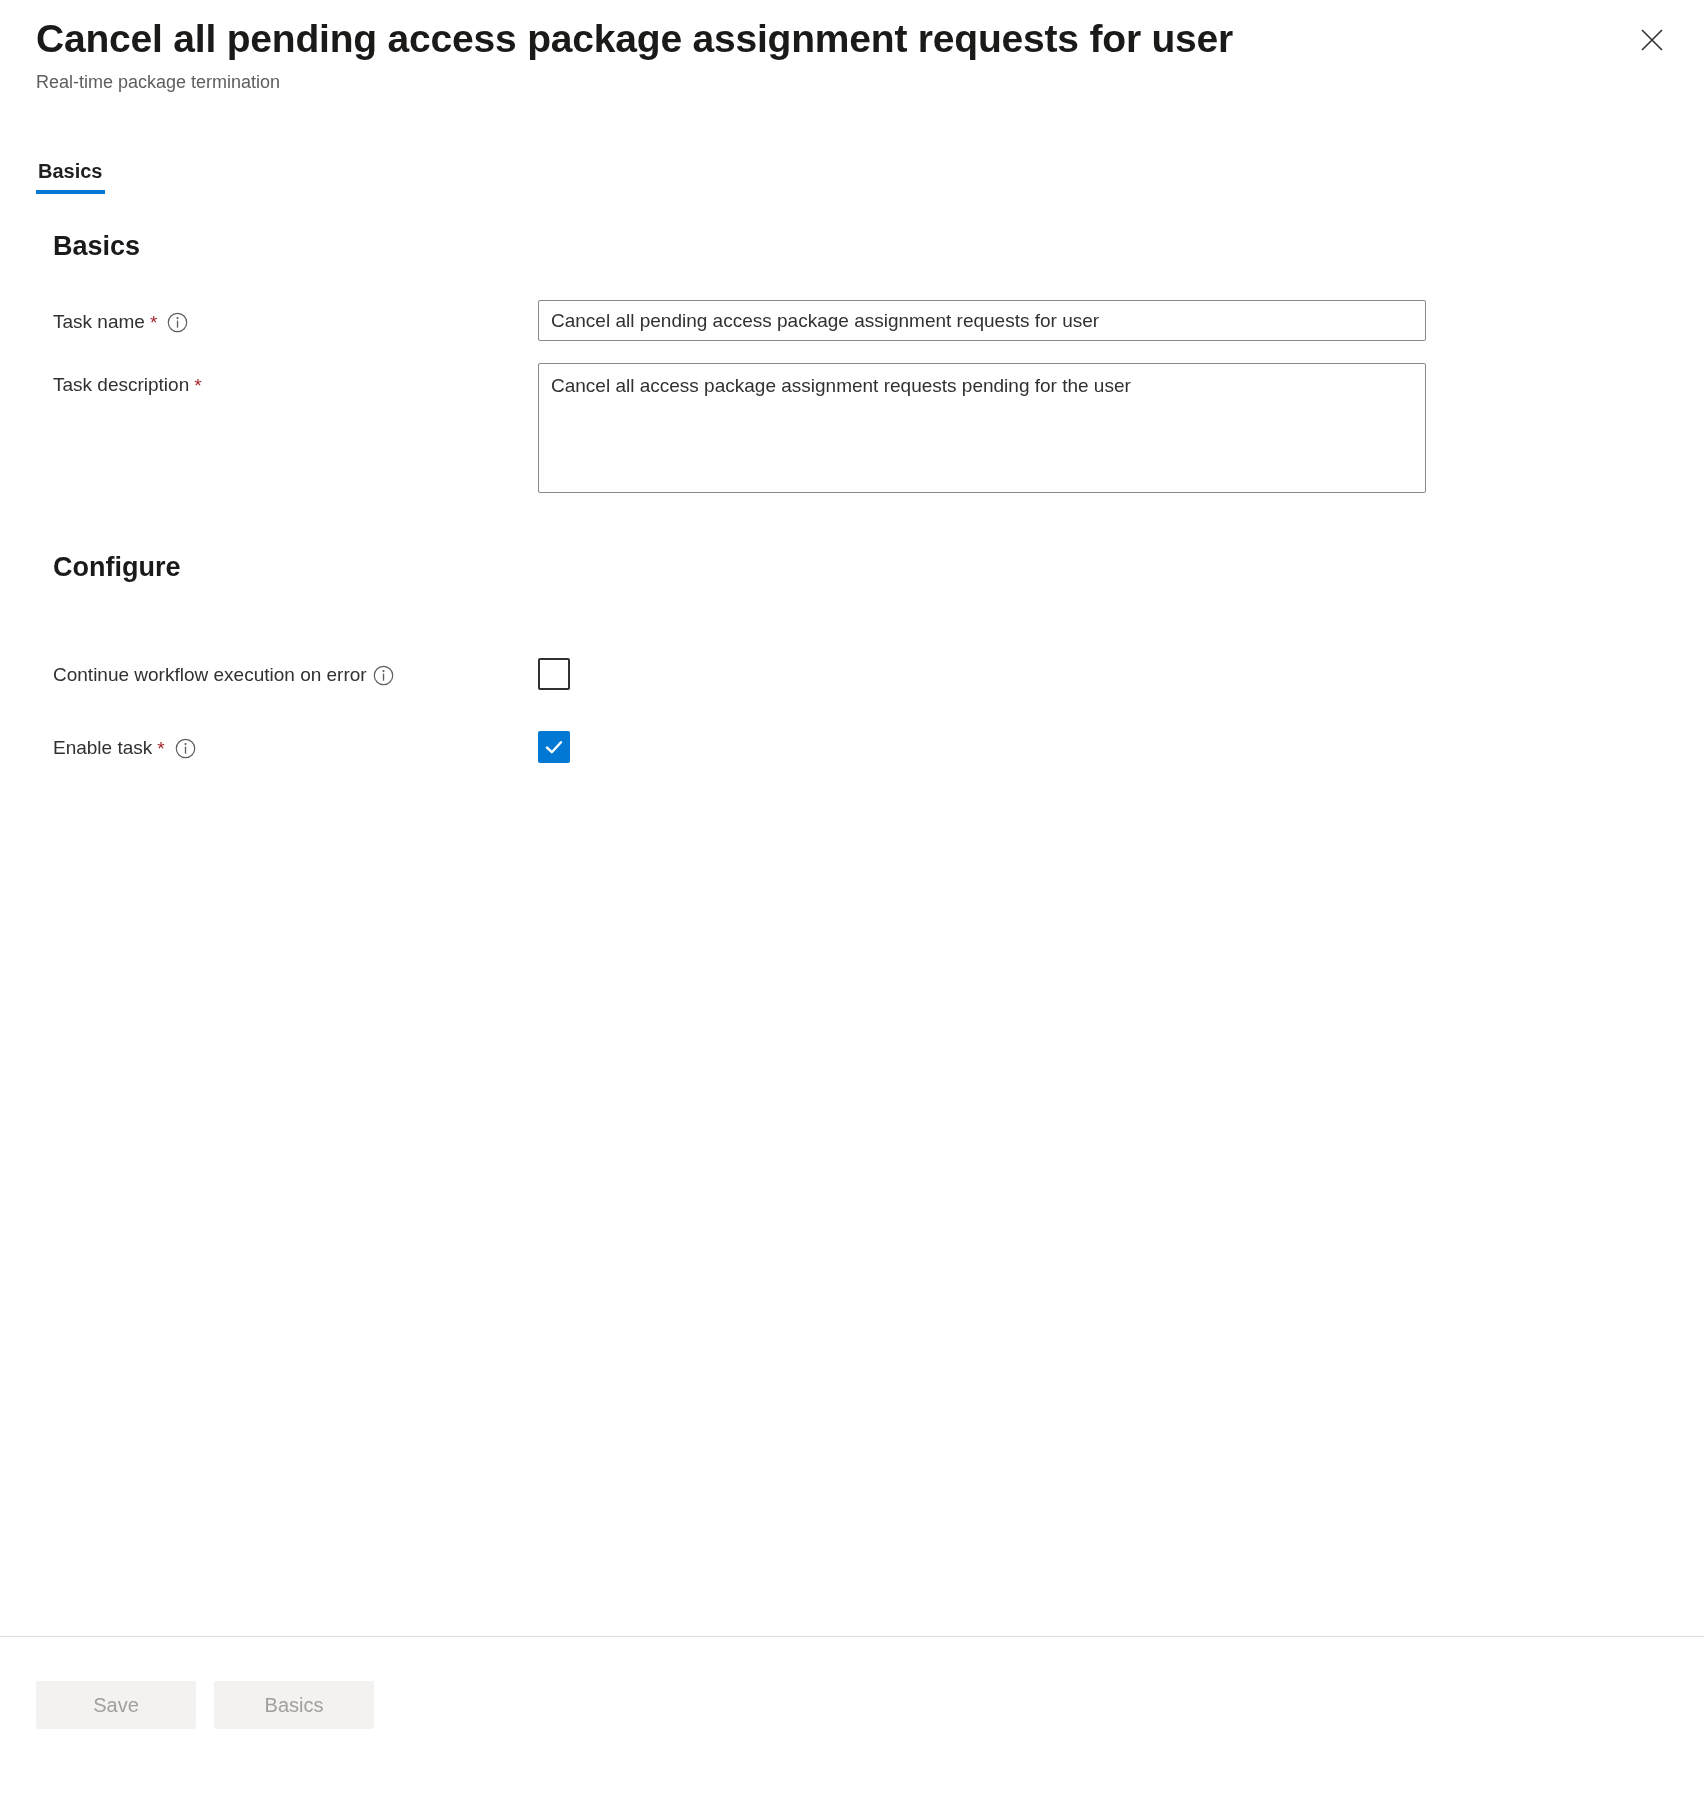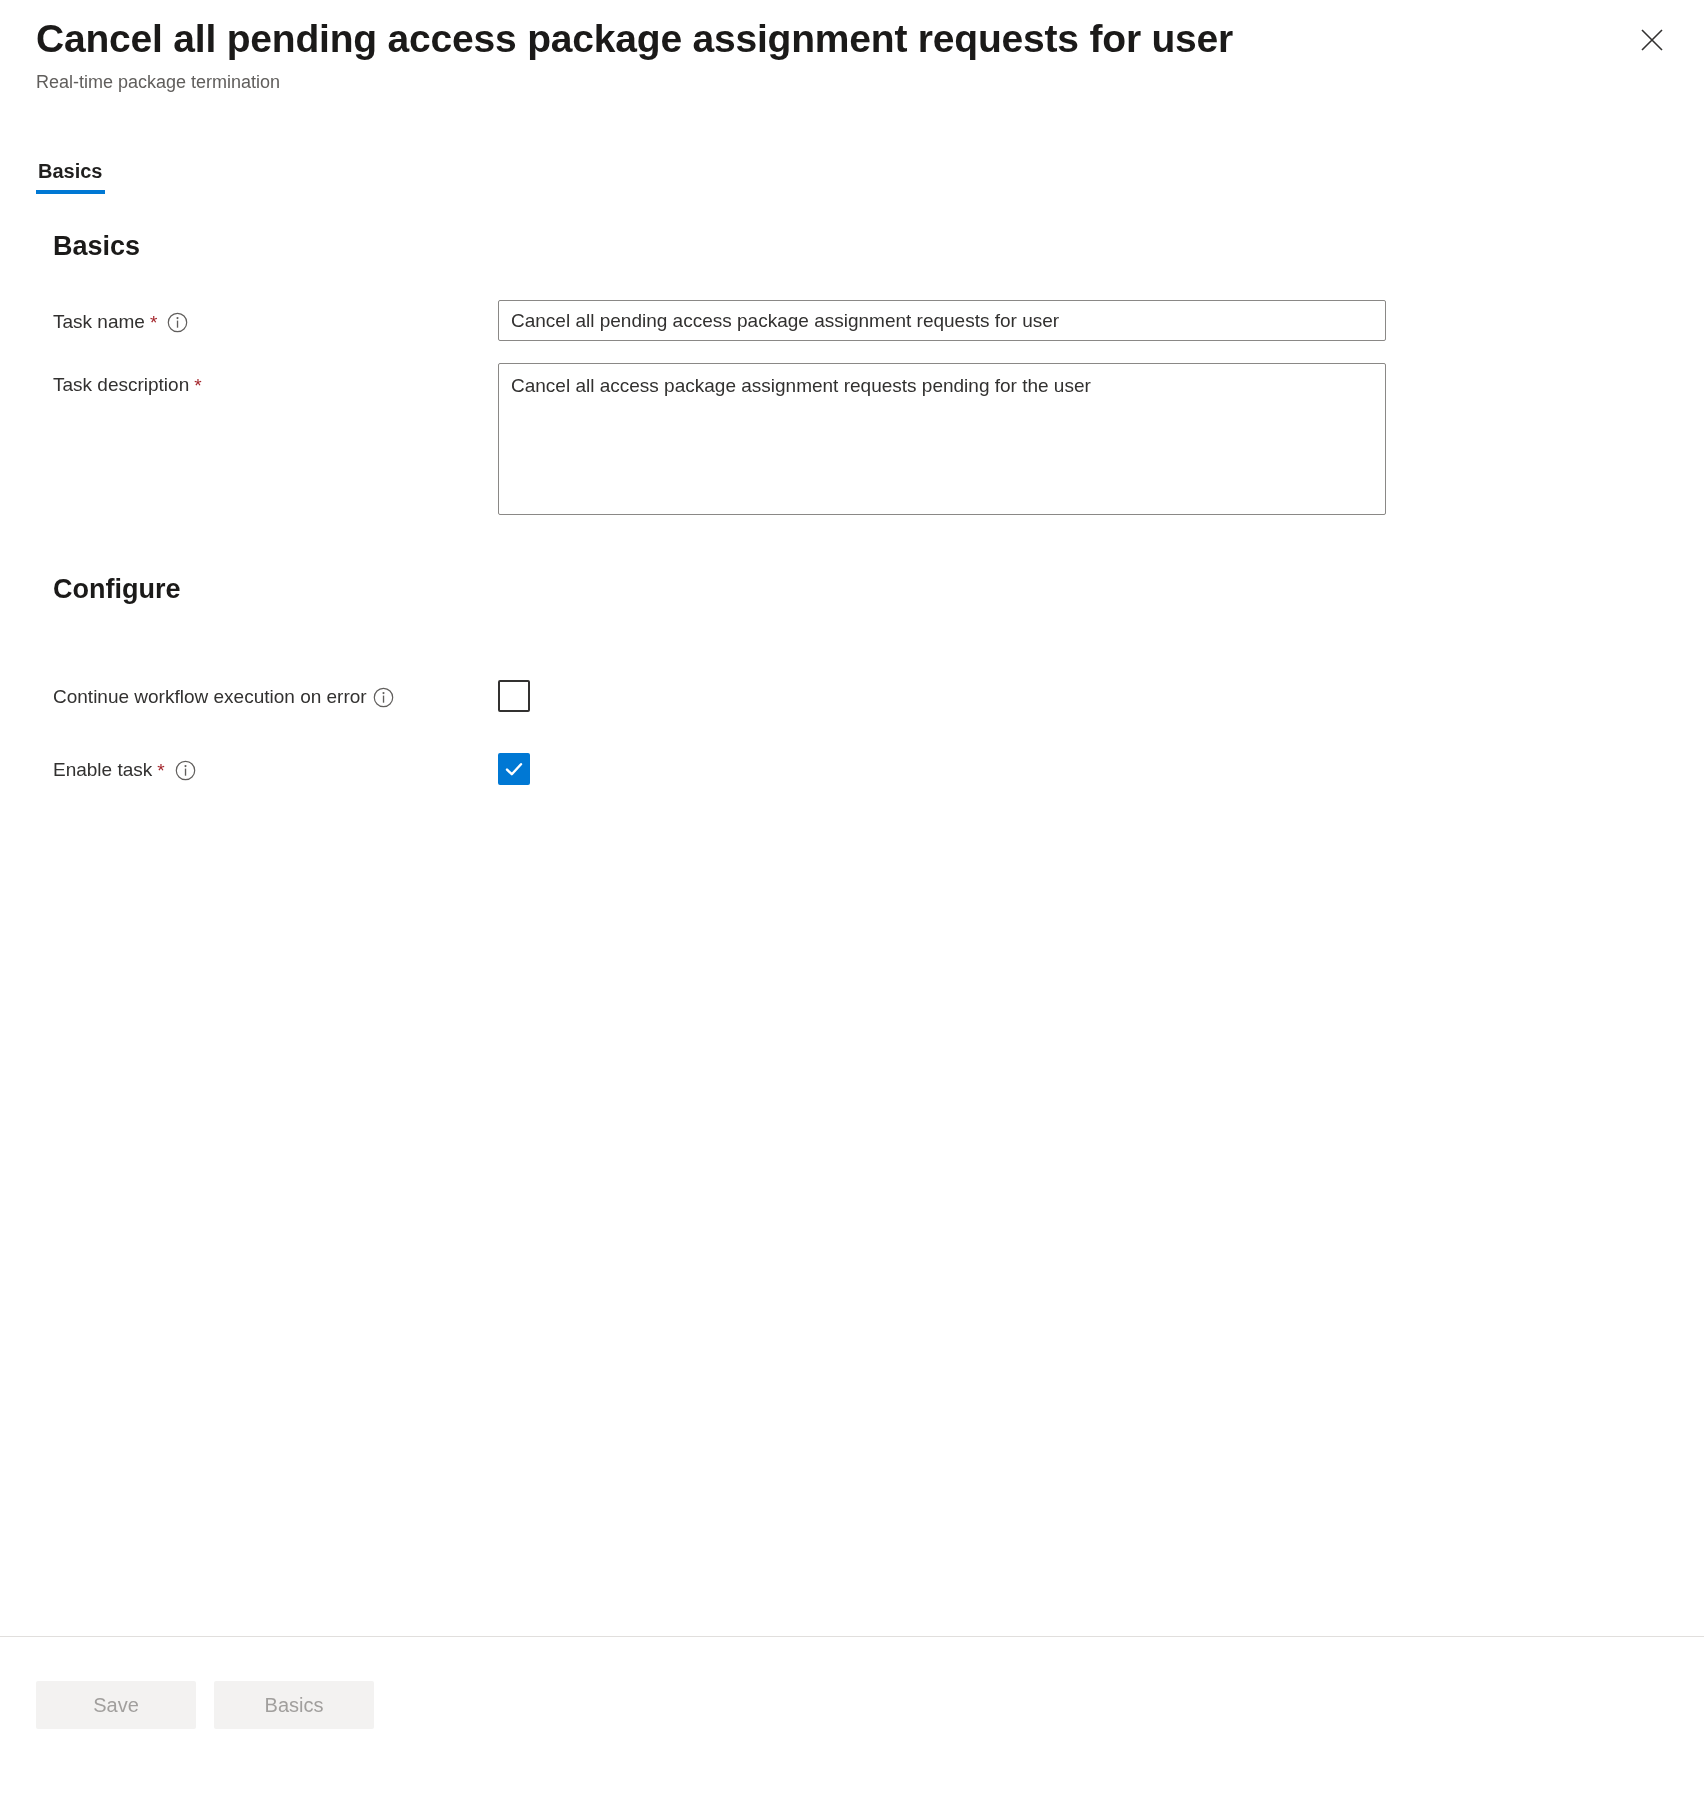--- a/index.html
+++ b/index.html
@@ -105,20 +105,21 @@
     line-height: 36px;
     color: #1b1a19;
     margin: 0 0 36px 0;
   }
   .section-heading.configure { margin-top: 56px; margin-bottom: 46px; }
 
   .form-row {
     display: flex;
     align-items: flex-start;
     margin-bottom: 22px;
+    gap: 40px;
   }
   .form-label {
     width: 445px;
     flex: 0 0 445px;
     font-size: 19px;
     line-height: 26px;
     color: #323130;
     display: flex;
     align-items: center;
     padding-top: 9px;
@@ -148,21 +149,21 @@
     padding: 0 12px;
     font-size: 19px;
     line-height: 39px;
     color: #323130;
     background: #ffffff;
     font-family: "Liberation Sans", sans-serif;
     outline: none;
   }
   .textarea-input {
     width: 888px;
-    height: 152px;
+    height: 130px;
     border: 1px solid #8a8886;
     border-radius: 2px;
     padding: 9px 12px;
     font-size: 19px;
     line-height: 26px;
     color: #323130;
     background: #ffffff;
     font-family: "Liberation Sans", sans-serif;
     resize: none;
     outline: none;

